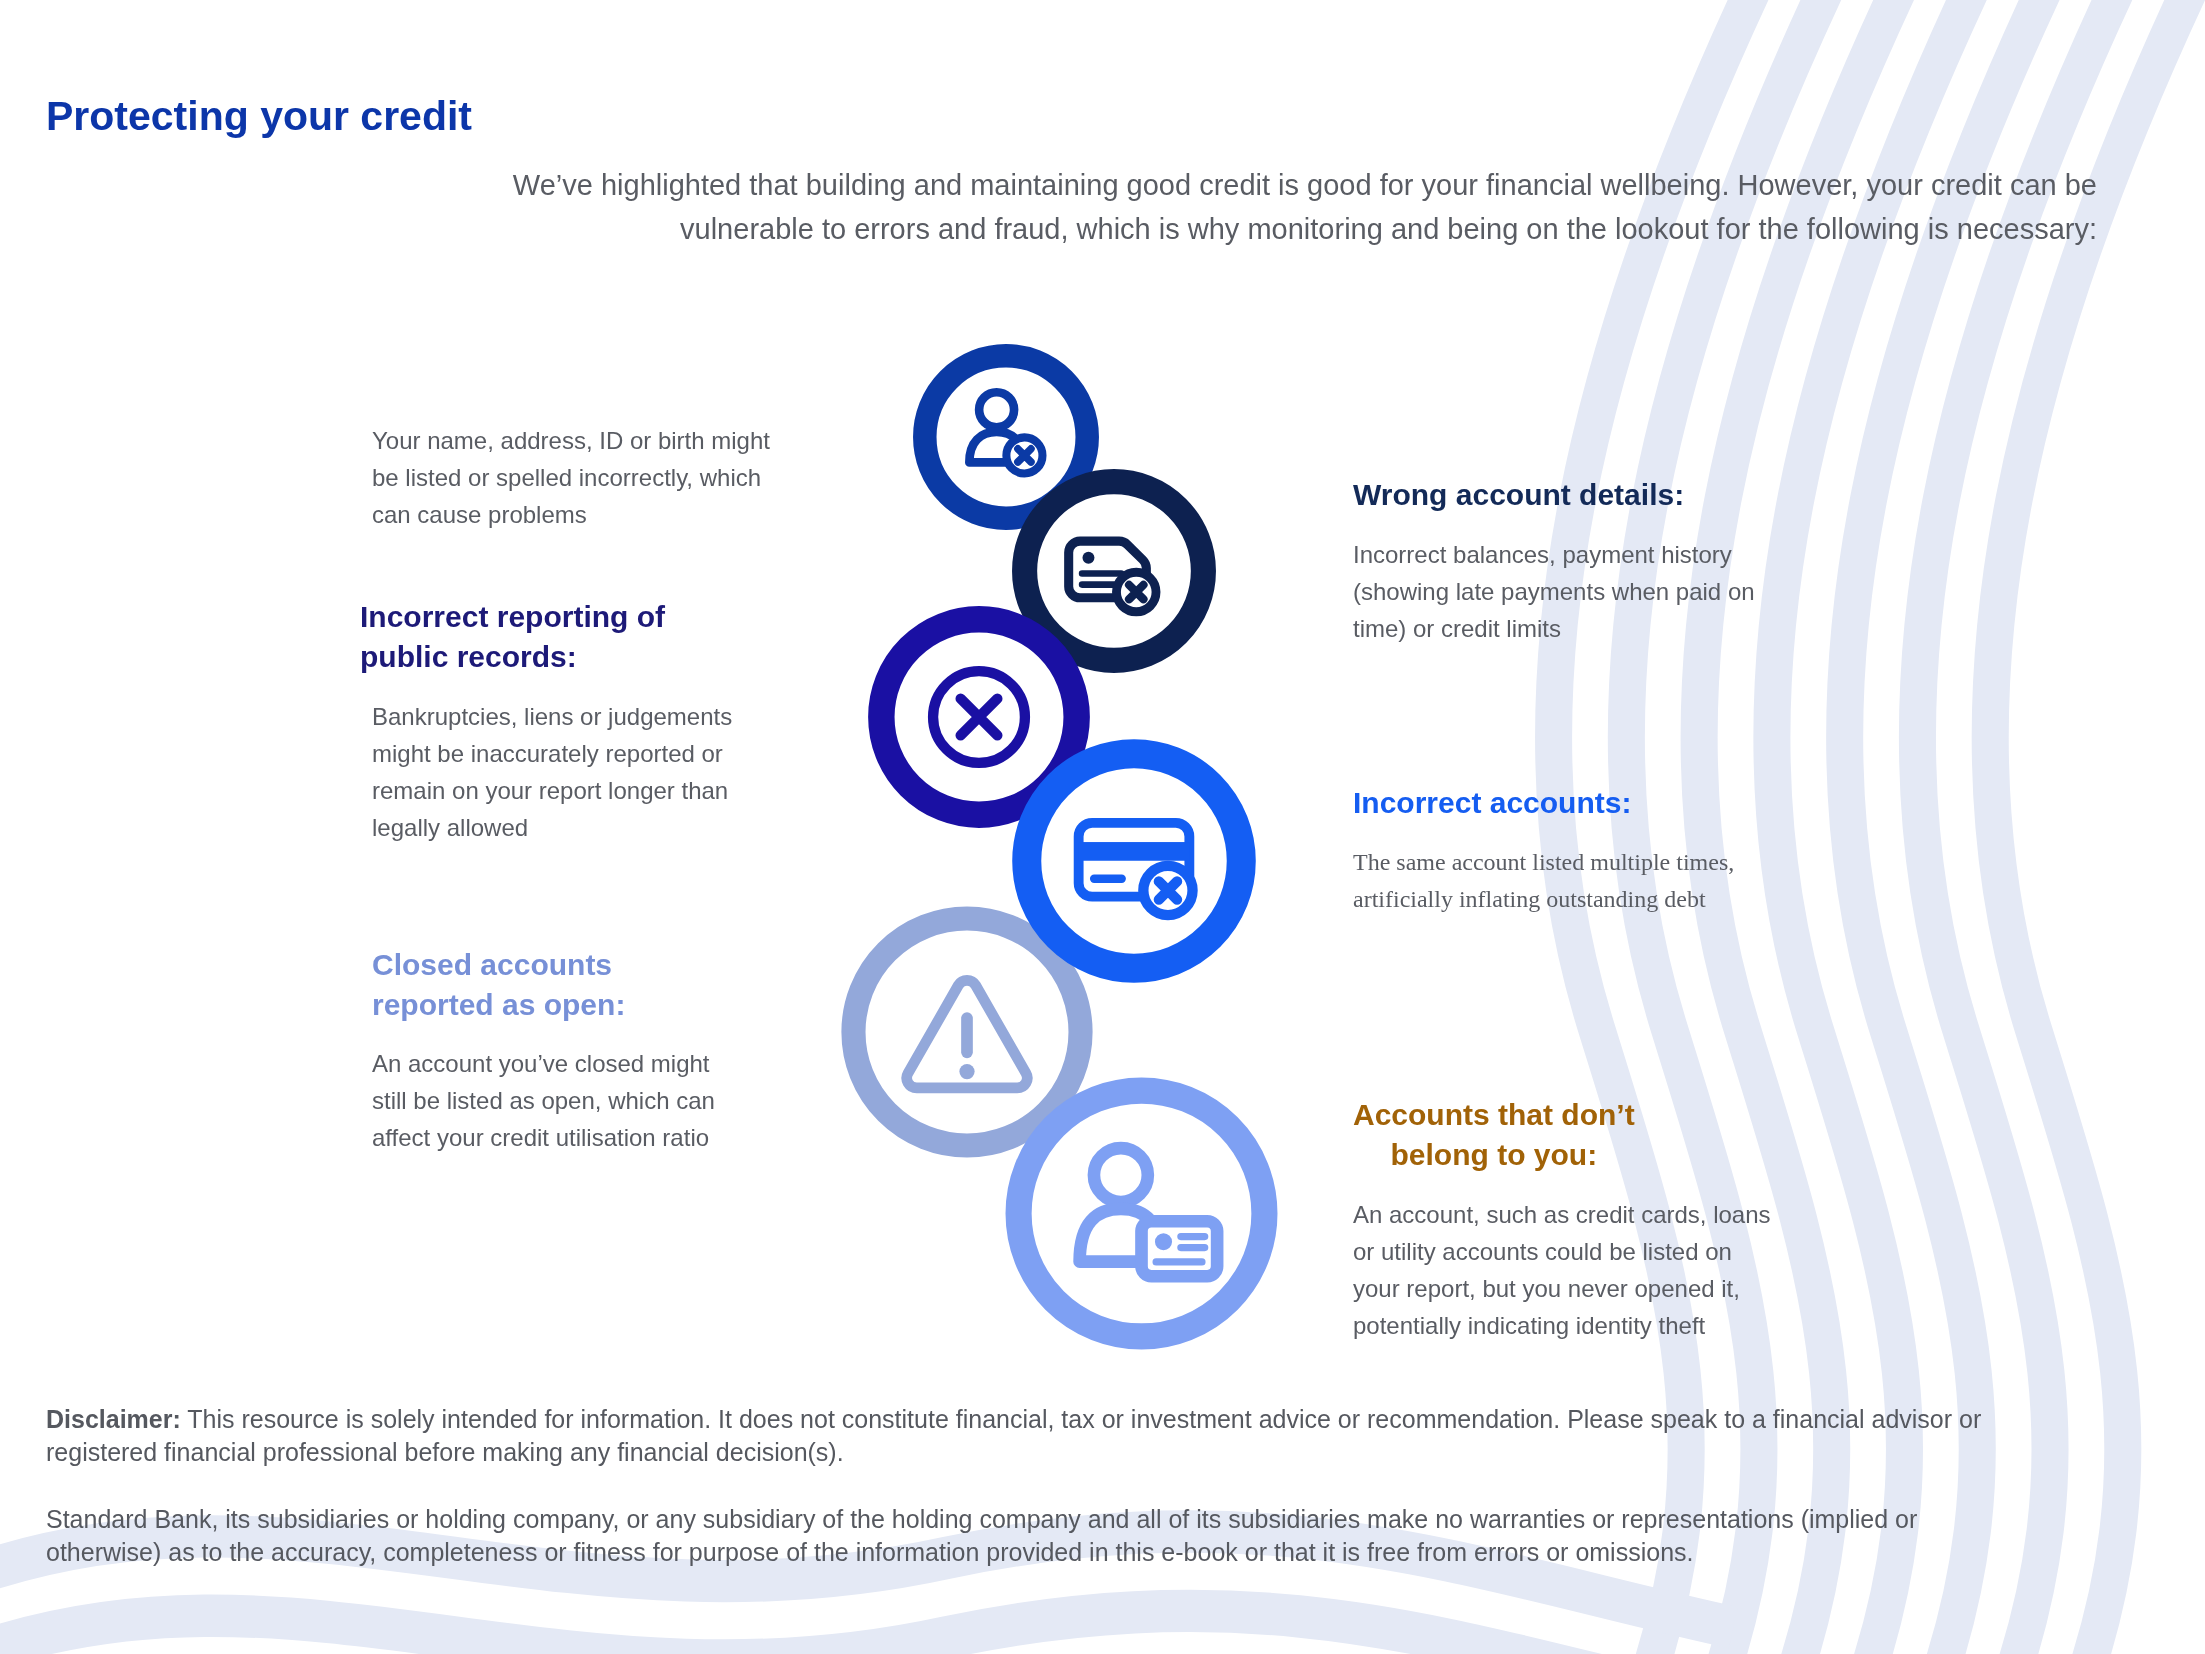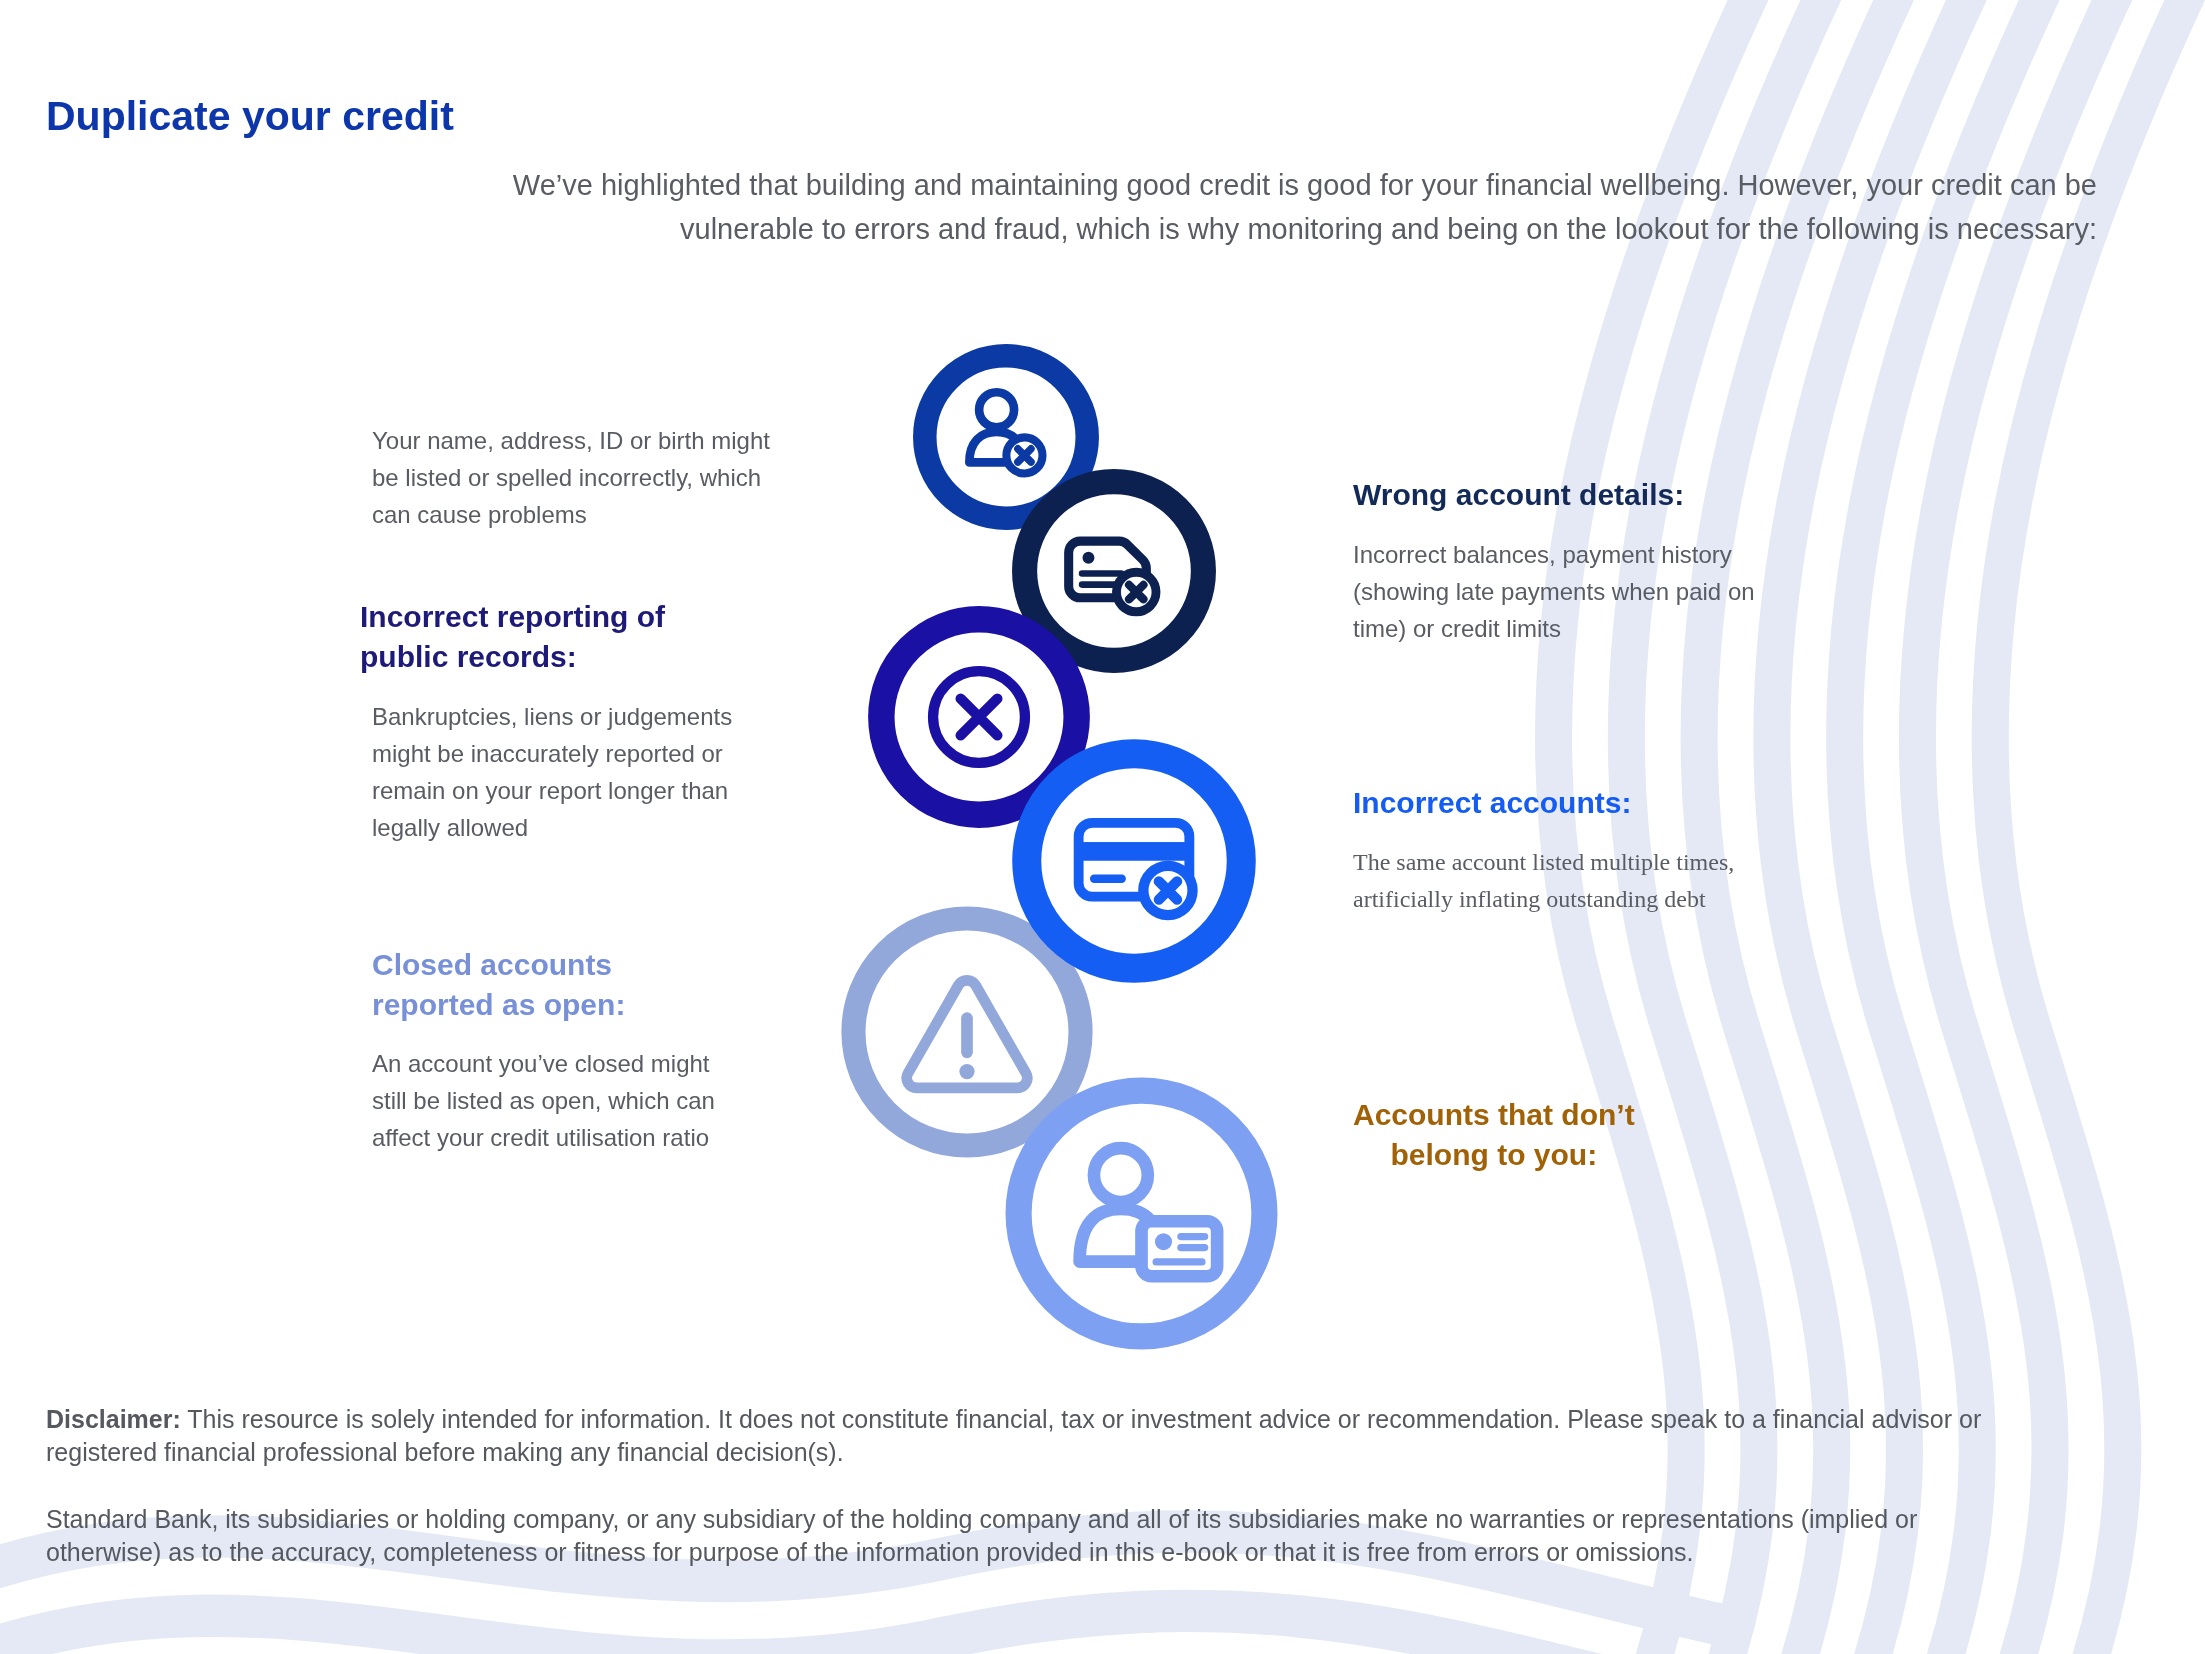--- a/index.html
+++ b/index.html
@@ -62,21 +62,21 @@
       <path d="M3230 -80 C2960 480, 2800 1040, 2965 1560 C3075 1915, 3170 2190, 3025 2580"></path>
       <path d="M3340 -80 C3070 480, 2910 1040, 3075 1560 C3185 1915, 3280 2190, 3135 2580"></path>
     </g>
     <g fill="none" stroke="#E4E9F5" stroke-width="64">
       <path d="M-80 2395 C430 2195, 830 2485, 1430 2355 C1930 2250, 2230 2375, 2620 2460"></path>
       <path d="M-80 2515 C430 2315, 830 2605, 1430 2475 C1930 2370, 2230 2495, 2620 2580"></path>
       <path d="M-80 2635 C430 2435, 830 2725, 1430 2595 C1930 2490, 2230 2615, 2620 2700"></path>
     </g>
   </svg>
 
-  <div id="page-title" class="abs">Duplicate your credit</div>
+  <div id="page-title" class="abs">Protecting your credit</div>
   <div id="intro" class="abs pre">We’ve highlighted that building and maintaining good credit is good for your financial wellbeing. However, your credit can be
 vulnerable to errors and fraud, which is why monitoring and being on the lookout for the following is necessary:</div>
 
   <div class="abs body-text" style="left:372px;top:422px;">Your name, address, ID or birth might
 be listed or spelled incorrectly, which
 can cause problems</div>
 
   <div class="abs h h-l2" style="left:360px;top:597px;">Incorrect reporting of
 public records:</div>
   <div class="abs body-text" style="left:372px;top:698px;">Bankruptcies, liens or judgements
@@ -94,20 +94,24 @@
   <div class="abs body-text" style="left:1353px;top:536px;">Incorrect balances, payment history
 (showing late payments when paid on
 time) or credit limits</div>
 
   <div class="abs h h-r2" style="left:1353px;top:783px;">Incorrect accounts:</div>
   <div class="abs body-text" style="left:1353px;top:844px;font-family:Liberation Serif, serif;">The same account listed multiple times,
 artificially inflating outstanding debt</div>
 
   <div class="abs h h-r3" style="left:1353px;top:1095px;">Accounts that don’t
 belong to you:</div>
+  <div class="abs body-text" style="left:1353px;top:1196px;">An account, such as credit cards, loans
+or utility accounts could be listed on
+your report, but you never opened it,
+potentially indicating identity theft</div>
 
   <div class="circle" style="left:912px;top:343px;width:188px;height:188px;z-index:1;">
     <svg viewBox="0 0 100 100">
       <circle cx="50" cy="50" r="43.2" fill="#ffffff" stroke="#0B3AA5" stroke-width="12.5"></circle>
       <g stroke="#0B3AA5" stroke-width="4.6" fill="none" stroke-linecap="round" stroke-linejoin="round">
         <circle cx="45" cy="35.5" r="9.3"></circle>
         <path d="M30.5 63.5 L59.5 63.5 C59.5 52.5 53.5 47.3 45 47.3 C36.5 47.3 30.5 52.5 30.5 63.5 Z"></path>
         <circle cx="59.8" cy="59.8" r="9.6" fill="#ffffff" stroke-width="4.3"></circle>
         <path d="M56.3 56.3 L63.3 63.3 M63.3 56.3 L56.3 63.3" stroke-width="4"></path>
       </g>

